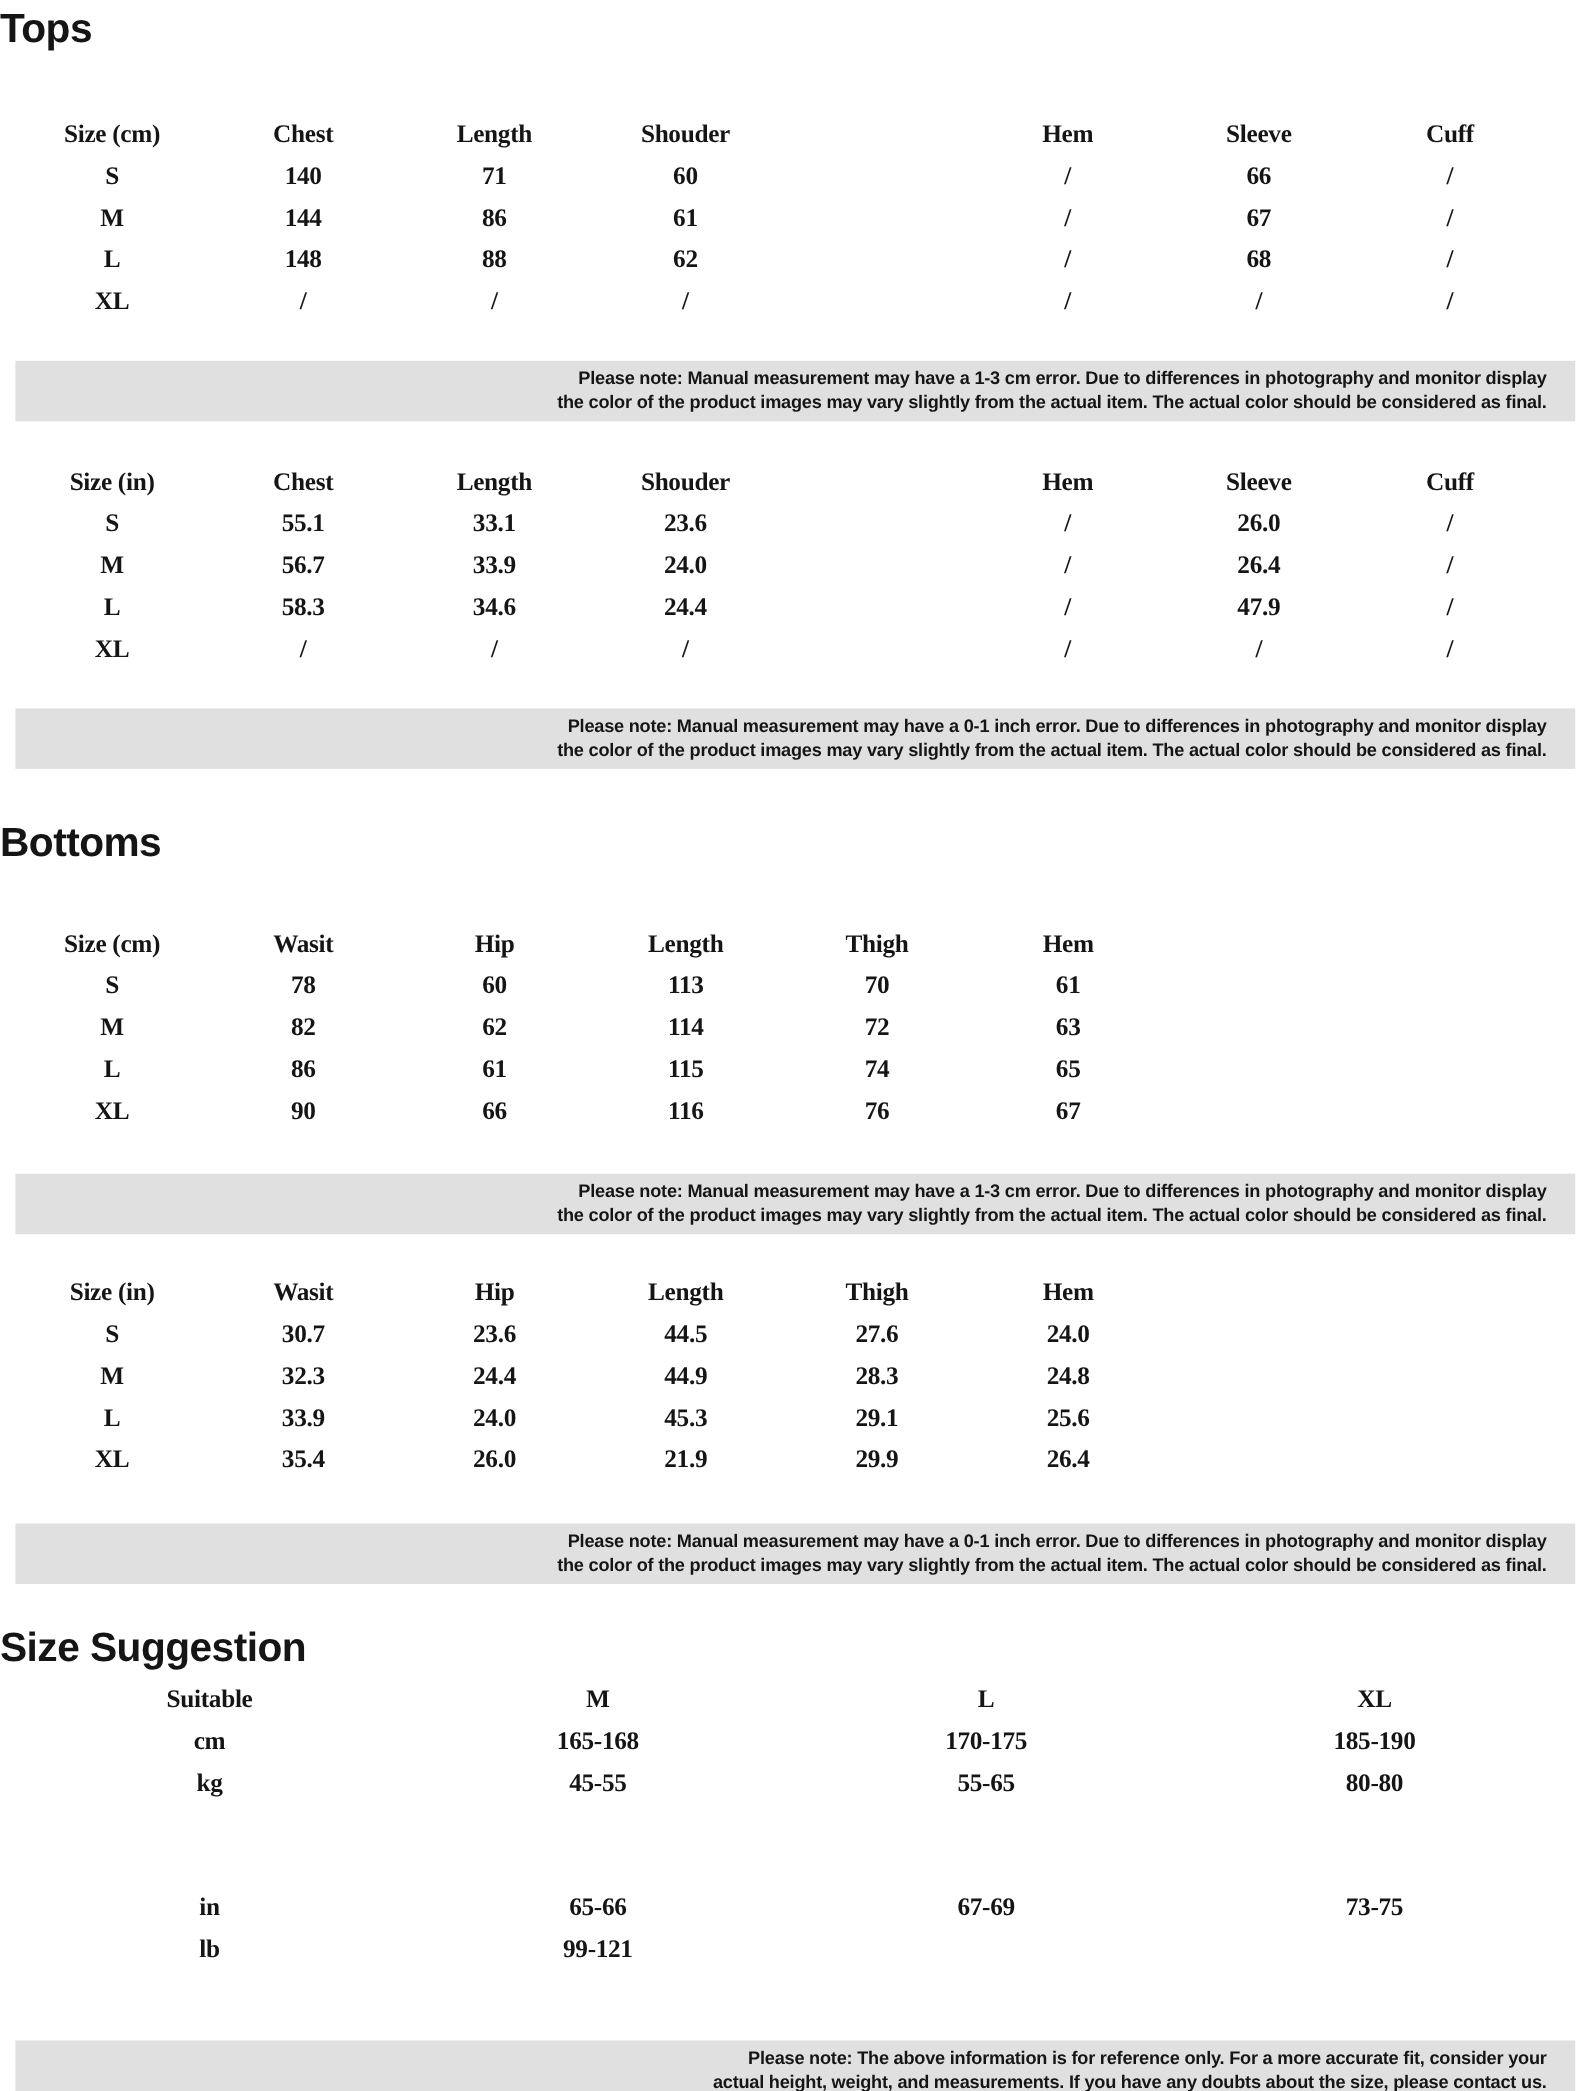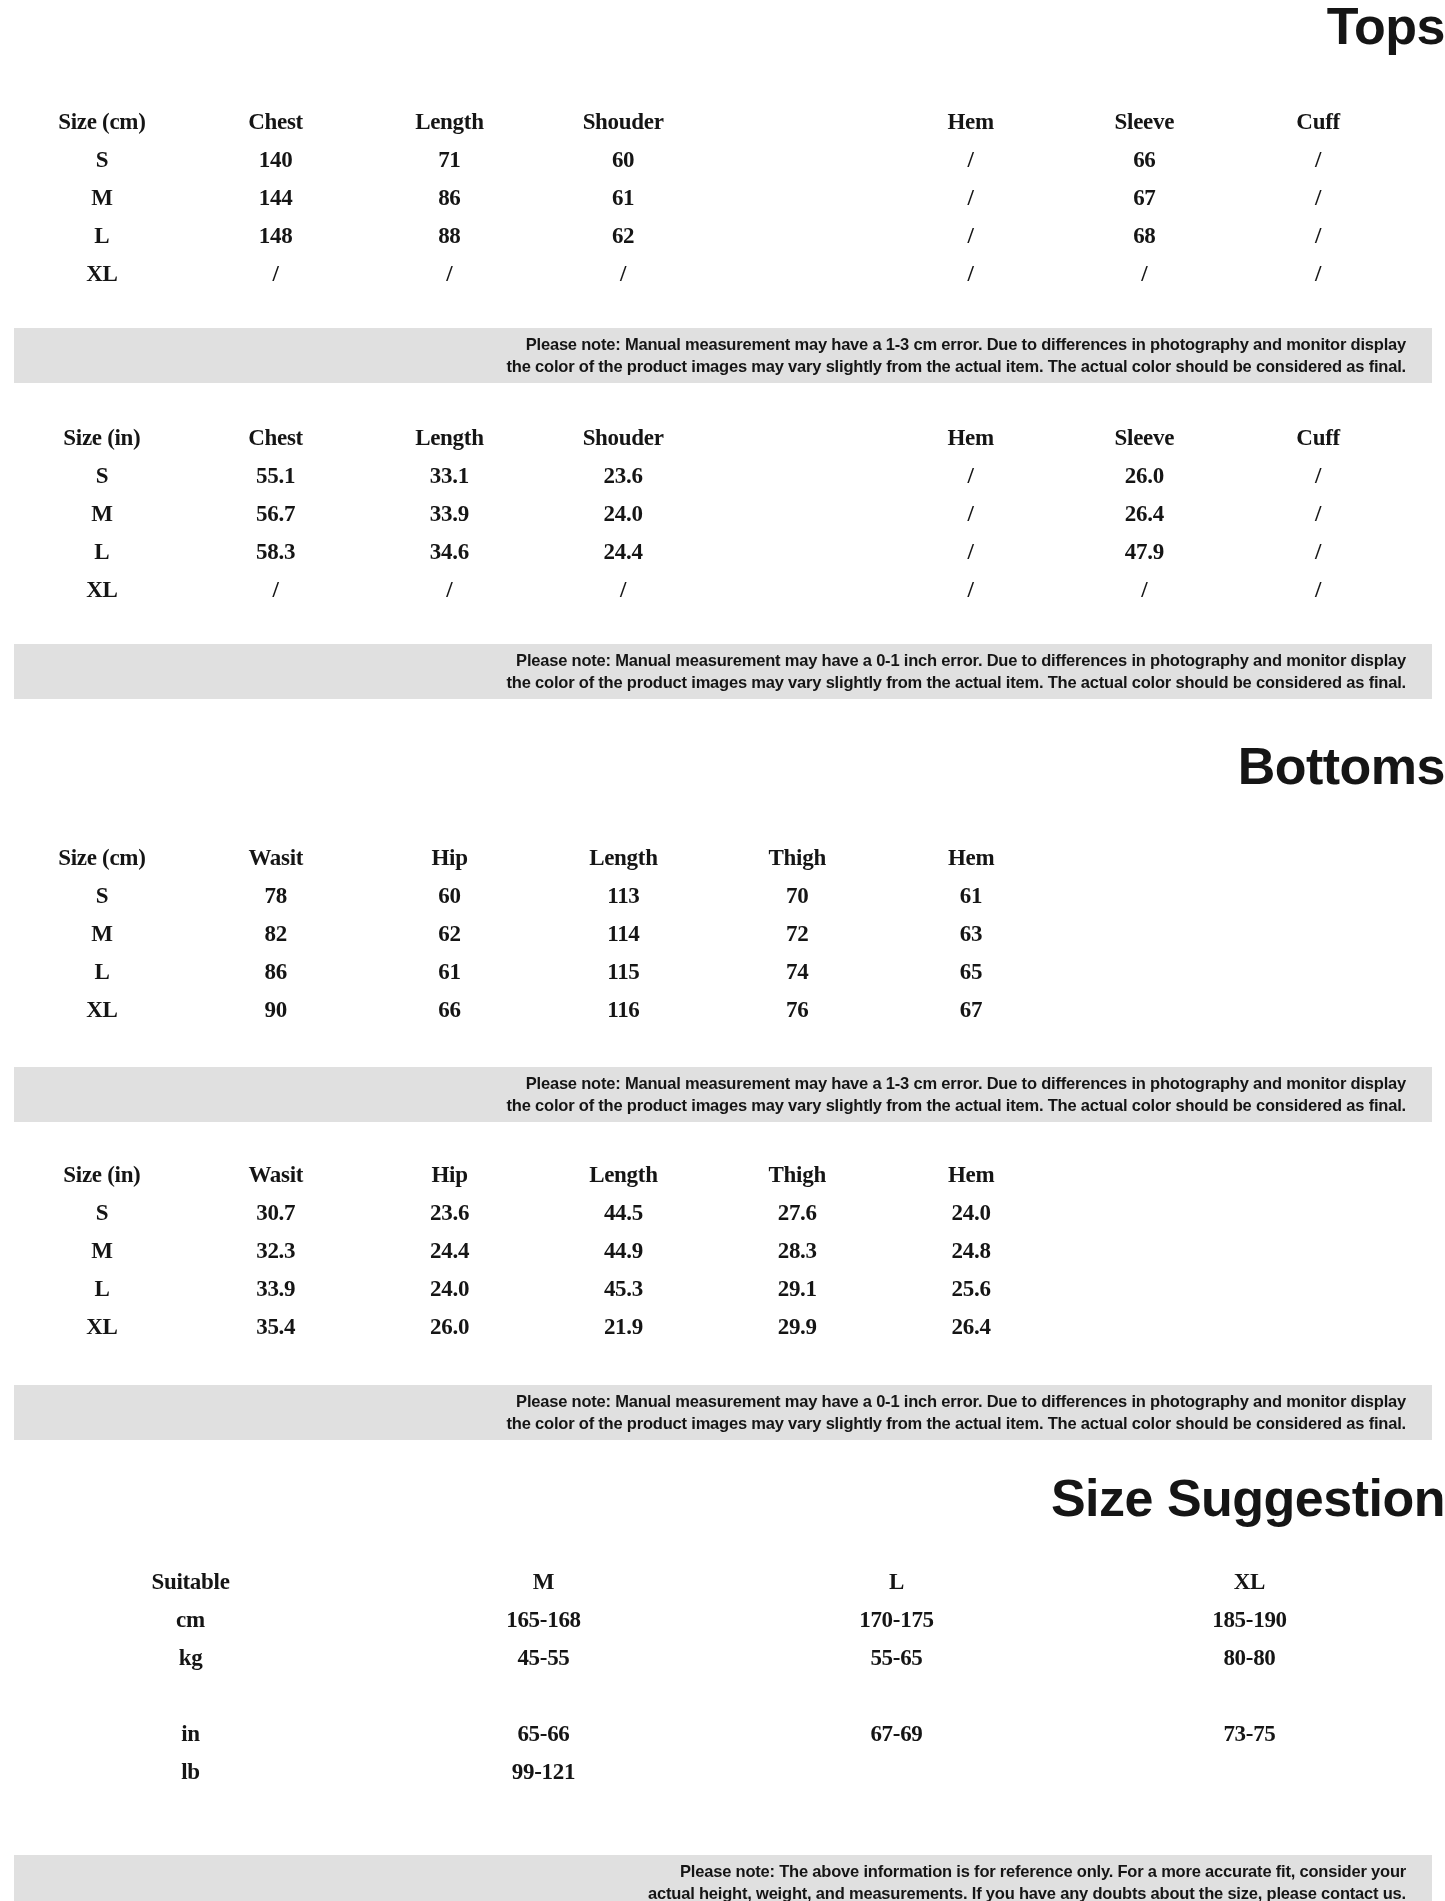--- a/index.html
+++ b/index.html
@@ -7,22 +7,22 @@
     width:1445px; height:1901px;
     position:relative;
     background:#ffffff;
     font-family:"Liberation Sans","DejaVu Sans",sans-serif;
     font-weight:bold;
     color:#151515;
     overflow:hidden;
   }
   .title {
     position:absolute; left:0; width:1445px;
-    text-align:right;
-    font-size:52px; line-height:48px;
+    text-align:left;
+    font-size:37px; line-height:48px;
     letter-spacing:-0.5px;
   }
   .tbl { position:absolute; display:grid;font-family:Liberation Serif, serif; }
   .g8 { left:15px;  width:1390px; grid-template-columns:repeat(8,1fr); }
   .g6 { left:15px;  width:1043px; grid-template-columns:repeat(6,1fr); }
   .g4 { left:14px;  width:1412px; grid-template-columns:repeat(4,1fr); }
   .c {
     height:38px; line-height:38px;
     text-align:center;
     font-size:23px;
@@ -234,21 +234,21 @@
   <div class="c">26.4</div>
 </div>
 
 <div class="note" style="top:1385px">
   <div class="ln">Please note: Manual measurement may have a 0-1 inch error. Due to differences in photography and monitor display</div>
   <div class="ln">the color of the product images may vary slightly from the actual item. The actual color should be considered as final.</div>
 </div>
 
 <div class="title" style="top:1474px">Size Suggestion</div>
 
-<div class="tbl g4" style="top:1563px">
+<div class="tbl g4" style="top:1526px">
   <div class="c">Suitable</div>
   <div class="c">M</div>
   <div class="c">L</div>
   <div class="c">XL</div>
 
   <div class="c">cm</div>
   <div class="c">165-168</div>
   <div class="c">170-175</div>
   <div class="c">185-190</div>
 

